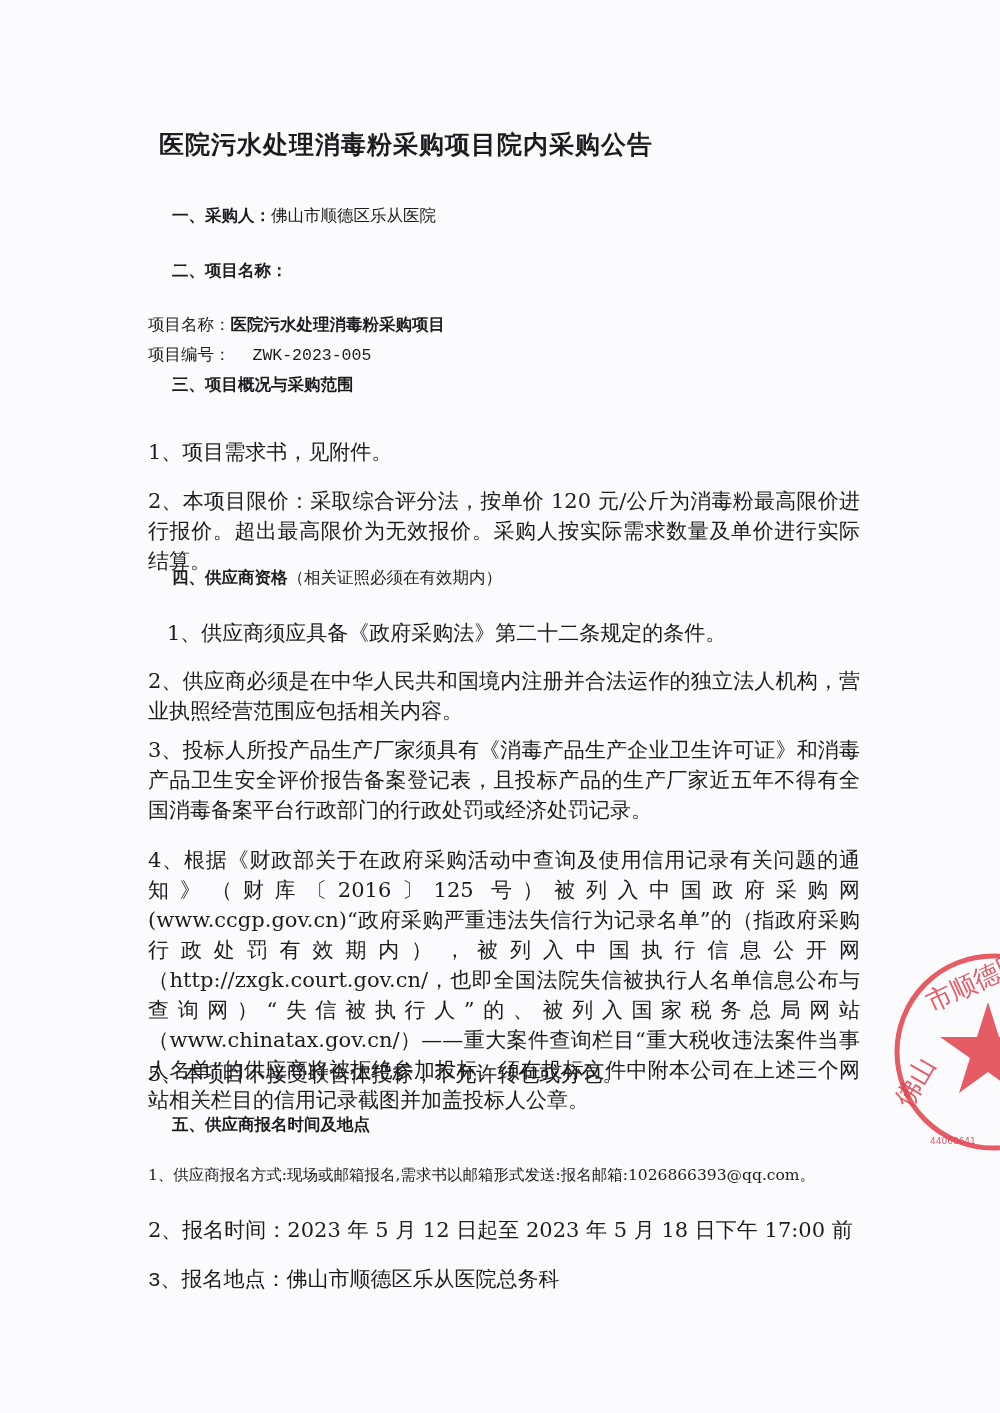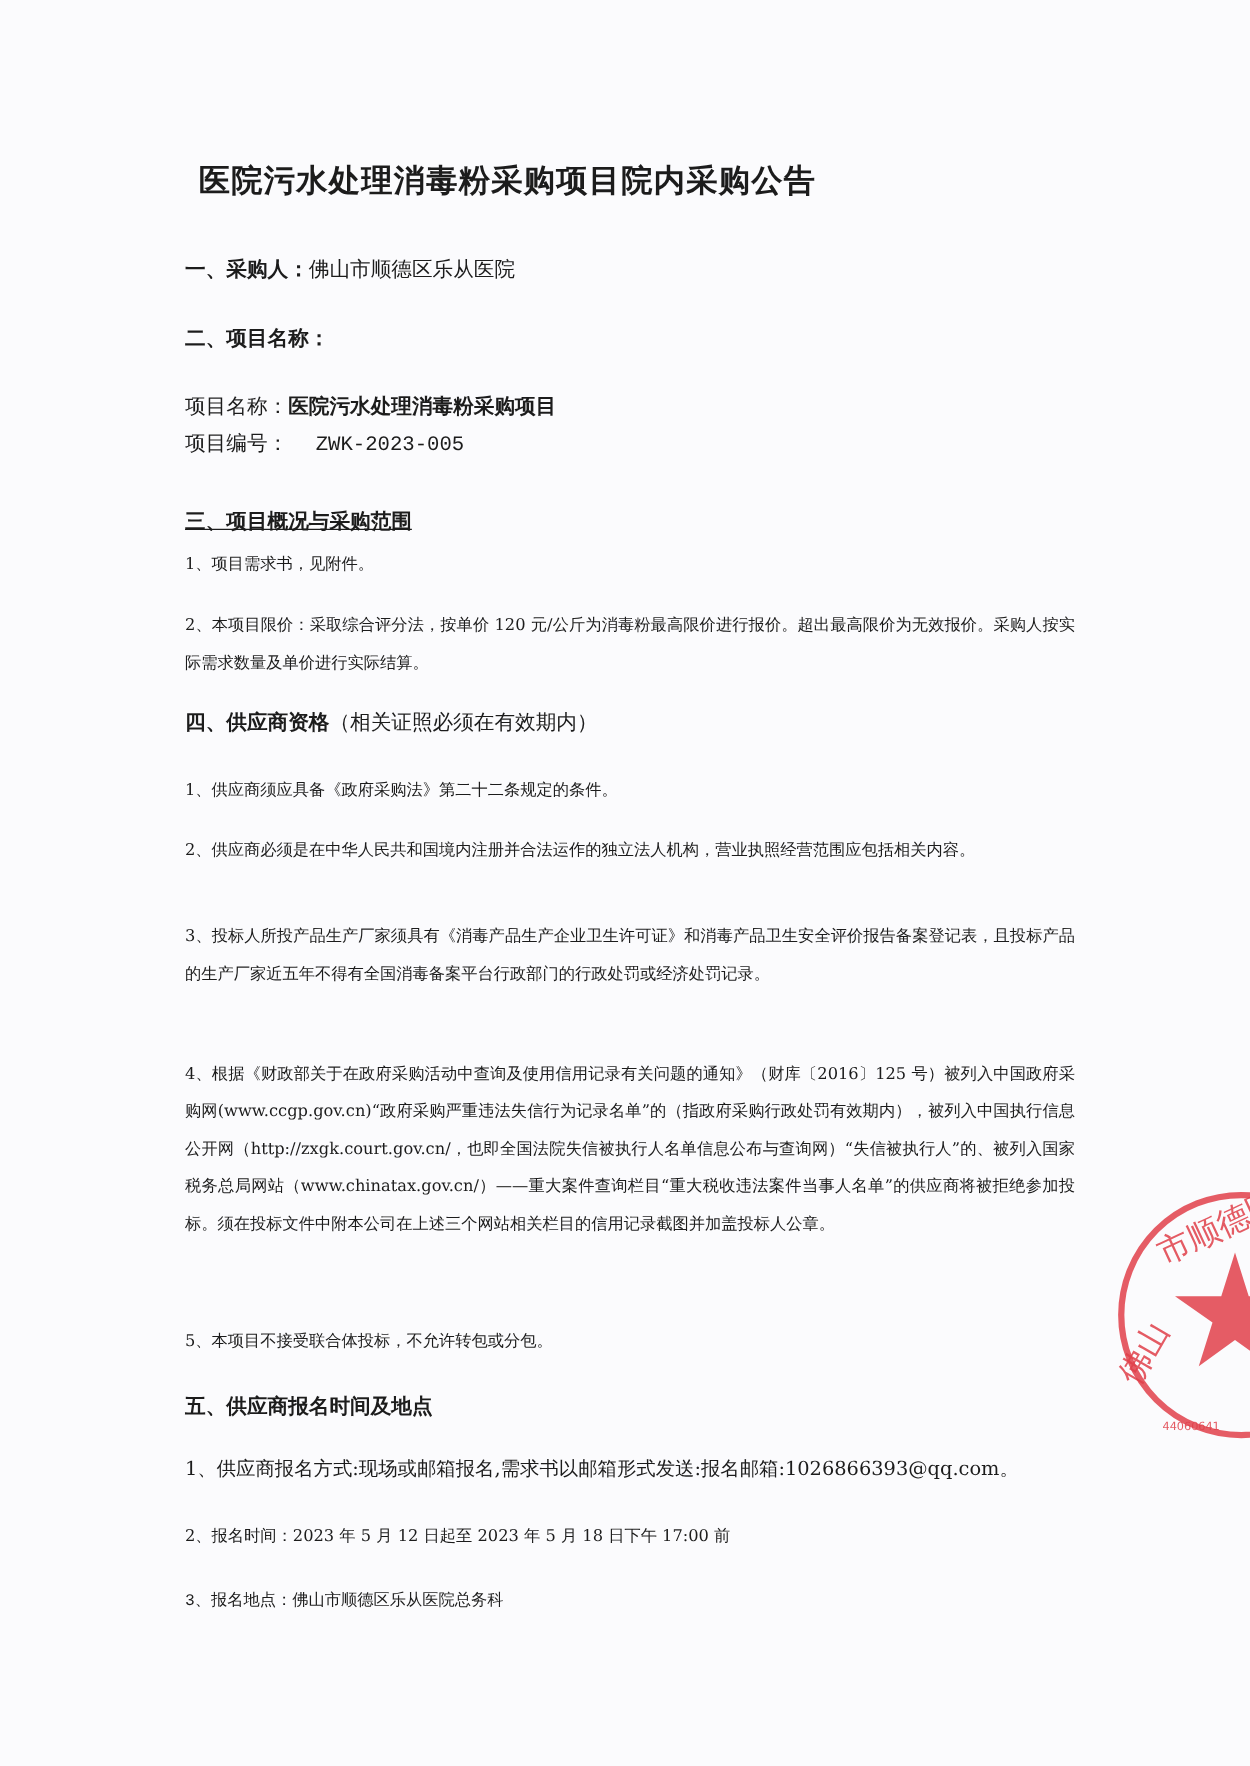--- a/index.html
+++ b/index.html
@@ -11,23 +11,23 @@
   }
   .title {
     position:absolute; left:0; width:812px; top:128px;
     text-align:center; font-size:25px; font-weight:bold; letter-spacing:1px;
     font-family: "DejaVu Sans", sans-serif;
   }
   .line {
     position:absolute; left:148px; font-size:16.5px; white-space:nowrap;
     line-height:26px;
   }
-  .heading { font-family: "DejaVu Sans", sans-serif; font-weight:bold; }
+  .heading { font-family: "DejaVu Sans", sans-serif; font-weight:bold;margin-left:24px; }
   .para {
-    position:absolute; left:148px; width:712px; font-size:13px;
+    position:absolute; left:148px; width:712px; font-size:21px;
     line-height:30px; text-align:justify;
   }
   .seal {
     position:absolute; left:868px; top:952px; width:260px; height:200px;
   }
 </style>
 </head>
 <body>
 
 <div class="title">医院污水处理消毒粉采购项目院内采购公告</div>
@@ -38,30 +38,30 @@
 
 <div class="line heading" style="top:258px;">二、项目名称：</div>
 
 <div class="line" style="top:312px;">
   <span>项目名称：</span><span style="font-family:Liberation Serif, serif;font-weight:bold;">医院污水处理消毒粉采购项目</span>
 </div>
 <div class="line" style="top:342px;">
   <span>项目编号：</span><span style="margin-left:22px;font-family:'Liberation Mono',monospace;">ZWK-2023-005</span>
 </div>
 
-<div class="line heading" style="top:404px;text-decoration:underline;">三、项目概况与采购范围</div>
+<div class="line heading" style="top:372px;">三、项目概况与采购范围</div>
 
 <div class="para" style="top:437px;">1、项目需求书，见附件。</div>
 <div class="para" style="top:486px;">2、本项目限价：采取综合评分法，按单价 120 元/公斤为消毒粉最高限价进行报价。超出最高限价为无效报价。采购人按实际需求数量及单价进行实际结算。</div>
 
 <div class="line" style="top:565px;">
   <span class="heading">四、供应商资格</span><span>（相关证照必须在有效期内）</span>
 </div>
 
-<div class="para" style="top:618px;">1、供应商须应具备《政府采购法》第二十二条规定的条件。</div>
+<div class="para" style="top:618px;margin-left:19px;">1、供应商须应具备《政府采购法》第二十二条规定的条件。</div>
 <div class="para" style="top:666px;">2、供应商必须是在中华人民共和国境内注册并合法运作的独立法人机构，营业执照经营范围应包括相关内容。</div>
 <div class="para" style="top:735px;">3、投标人所投产品生产厂家须具有《消毒产品生产企业卫生许可证》和消毒产品卫生安全评价报告备案登记表，且投标产品的生产厂家近五年不得有全国消毒备案平台行政部门的行政处罚或经济处罚记录。</div>
 <div class="para" style="top:845px;">4、根据《财政部关于在政府采购活动中查询及使用信用记录有关问题的通知》（财库〔2016〕125 号）被列入中国政府采购网(www.ccgp.gov.cn)“政府采购严重违法失信行为记录名单”的（指政府采购行政处罚有效期内），被列入中国执行信息公开网（http://zxgk.court.gov.cn/，也即全国法院失信被执行人名单信息公布与查询网）“失信被执行人”的、被列入国家税务总局网站（www.chinatax.gov.cn/）——重大案件查询栏目“重大税收违法案件当事人名单”的供应商将被拒绝参加投标。须在投标文件中附本公司在上述三个网站相关栏目的信用记录截图并加盖投标人公章。</div>
 <div class="para" style="top:1059px;">5、本项目不接受联合体投标，不允许转包或分包。</div>
 
 <div class="line heading" style="top:1112px;">五、供应商报名时间及地点</div>
 
 <div class="para" style="top:1160px;font-size:15.5px;">1、供应商报名方式:现场或邮箱报名,需求书以邮箱形式发送:报名邮箱:1026866393@qq.com。</div>
 <div class="para" style="top:1215px;">2、报名时间：2023 年 5 月 12 日起至 2023 年 5 月 18 日下午 17:00 前</div>
 <div class="para" style="top:1266px;font-family:Liberation Mono, monospace;">3、报名地点：佛山市顺德区乐从医院总务科</div>

